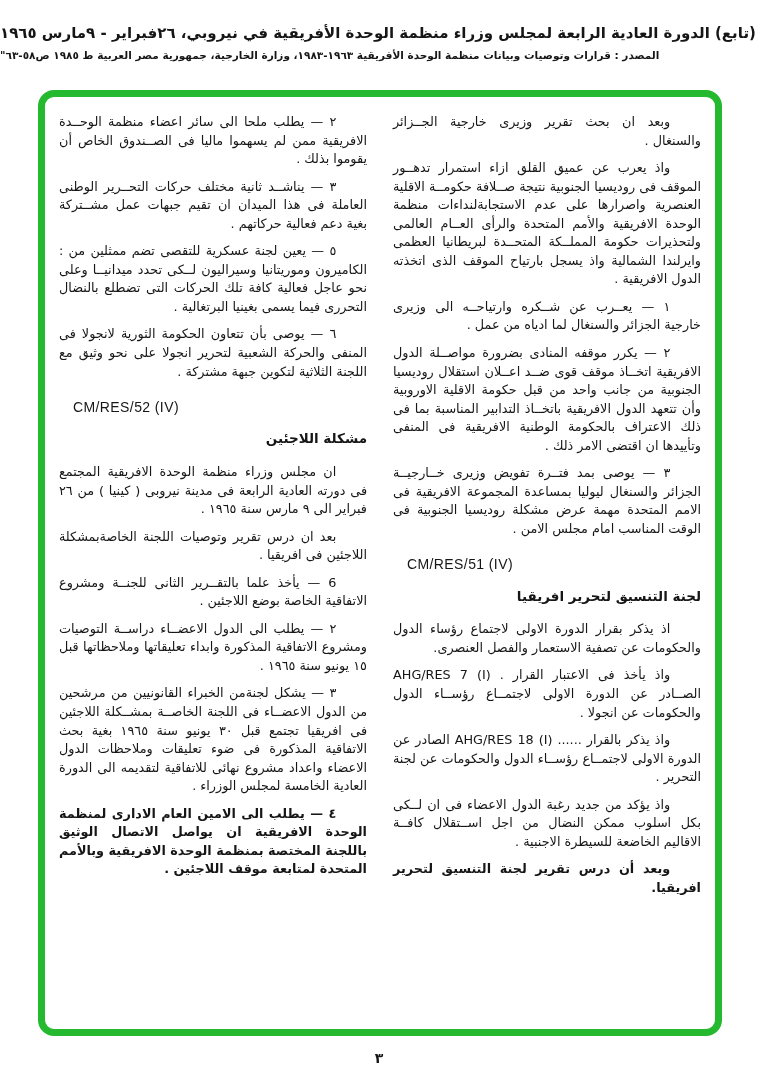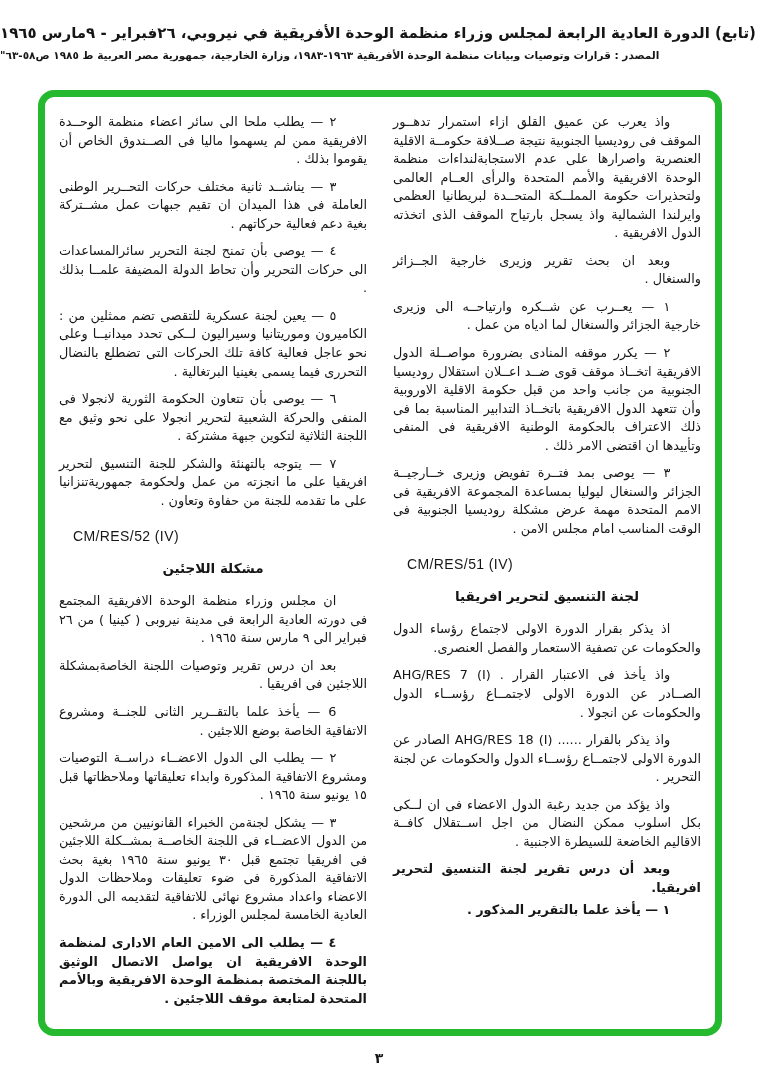--- a/index.html
+++ b/index.html
@@ -25,62 +25,59 @@
   }
   .col p { margin:0 0 9px 0; text-indent:2.4em; }
   .col p.tight { margin-bottom:4px; }
   .col p.bold-ink { font-weight:bold; }
   .res-id {
     direction:ltr; text-align:left; text-indent:0;
     font-family:Liberation Sans, sans-serif; font-size:14px;
     margin:16px 0 12px 0; padding-left:14px; letter-spacing:0.4px;
   }
   .section-heading {
-    text-align:center; font-weight:bold; font-size:13.5px;
+    font-weight:bold; font-size:13.5px;
     margin:4px 0 14px 0; text-indent:0;
   }
   .page-number {
     position:absolute; left:0; right:0; bottom:12px;
     text-align:center; font-size:14px; font-weight:bold; direction:rtl;
   }
 </style>
 </head>
 <body>
 
 <div class="header">
   <div class="doc-title">(تابع) الدورة العادية الرابعة لمجلس وزراء منظمة الوحدة الأفريقية في نيروبي، ٢٦فبراير - ٩مارس ١٩٦٥</div>
   <div class="doc-source">المصدر : قرارات وتوصيات وبيانات منظمة الوحدة الأفريقية ١٩٦٣-١٩٨٣، وزارة الخارجية، جمهورية مصر العربية ط ١٩٨٥ ص٥٨-٦٣"</div>
 </div>
 
 <div class="frame">
   <div class="cols">
 
     <section class="col">
+      <p>وبعد ان بحث تقرير وزيرى خارجية الجــزائر والسنغال .</p>
       <p>واذ يعرب عن عميق القلق ازاء استمرار تدهــور الموقف فى روديسيا الجنوبية نتيجة صــلافة حكومــة الاقلية العنصرية واصرارها على عدم الاستجابةلنداءات منظمة الوحدة الافريقية والأمم المتحدة والرأى العــام العالمى ولتحذيرات حكومة المملــكة المتحــدة لبريطانيا العظمى وايرلندا الشمالية واذ يسجل بارتياح الموقف الذى اتخذته الدول الافريقية .</p>
-      <p>وبعد ان بحث تقرير وزيرى خارجية الجــزائر والسنغال .</p>
       <p>١ — يعــرب عن شــكره وارتياحــه الى وزيرى خارجية الجزائر والسنغال لما ادياه من عمل .</p>
       <p>٢ — يكرر موقفه المنادى بضرورة مواصــلة الدول الافريقية اتخــاذ موقف قوى ضــد اعــلان استقلال روديسيا الجنوبية من جانب واحد من قبل حكومة الاقلية الاوروبية وأن تتعهد الدول الافريقية باتخــاذ التدابير المناسبة بما فى ذلك الاعتراف بالحكومة الوطنية الافريقية فى المنفى وتأييدها ان اقتضى الامر ذلك .</p>
       <p>٣ — يوصى بمد فتــرة تفويض وزيرى خــارجيــة الجزائر والسنغال ليوليا بمساعدة المجموعة الافريقية فى الامم المتحدة مهمة عرض مشكلة روديسيا الجنوبية فى الوقت المناسب امام مجلس الامن .</p>
       <div class="res-id">CM/RES/51 (IV)</div>
       <h3 class="section-heading">لجنة التنسيق لتحرير افريقيا</h3>
       <p>اذ يذكر بقرار الدورة الاولى لاجتماع رؤساء الدول والحكومات عن تصفية الاستعمار والفصل العنصرى.</p>
       <p>واذ يأخذ فى الاعتبار القرار . AHG/RES 7 (I) الصــادر عن الدورة الاولى لاجتمــاع رؤســاء الدول والحكومات عن انجولا .</p>
       <p>واذ يذكر بالقرار ...... AHG/RES 18 (I) الصادر عن الدورة الاولى لاجتمــاع رؤســاء الدول والحكومات عن لجنة التحرير .</p>
       <p>واذ يؤكد من جديد رغبة الدول الاعضاء فى ان لــكى بكل اسلوب ممكن النضال من اجل اســتقلال كافــة الاقاليم الخاضعة للسيطرة الاجنبية .</p>
       <p class="tight bold-ink">وبعد أن درس تقرير لجنة التنسيق لتحرير افريقيا.</p>
-      <p class="bold-ink">١ — يأخذ علما بالتقرير المذكور .</p>
     </section>
 
     <section class="col">
       <p>٢ — يطلب ملحا الى سائر اعضاء منظمة الوحــدة الافريقية ممن لم يسهموا ماليا فى الصــندوق الخاص أن يقوموا بذلك .</p>
       <p>٣ — يناشــد ثانية مختلف حركات التحــرير الوطنى العاملة فى هذا الميدان ان تقيم جبهات عمل مشــتركة بغية دعم فعالية حركاتهم .</p>
-      <p>٤ — يوصى بأن تمنح لجنة التحرير سائرالمساعدات الى حركات التحرير وأن تحاط الدولة المضيفة علمــا بذلك .</p>
       <p>٥ — يعين لجنة عسكرية للتقصى تضم ممثلين من : الكاميرون وموريتانيا وسيراليون لــكى تحدد ميدانيــا وعلى نحو عاجل فعالية كافة تلك الحركات التى تضطلع بالنضال التحررى فيما يسمى بغينيا البرتغالية .</p>
       <p>٦ — يوصى بأن تتعاون الحكومة الثورية لانجولا فى المنفى والحركة الشعبية لتحرير انجولا على نحو وثيق مع اللجنة الثلاثية لتكوين جبهة مشتركة .</p>
-      <p>٧ — يتوجه بالتهنئة والشكر للجنة التنسيق لتحرير افريقيا على ما انجزته من عمل ولحكومة جمهوريةتنزانيا على ما تقدمه للجنة من حفاوة وتعاون .</p>
       <div class="res-id">CM/RES/52 (IV)</div>
       <h3 class="section-heading">مشكلة اللاجئين</h3>
       <p>ان مجلس وزراء منظمة الوحدة الافريقية المجتمع فى دورته العادية الرابعة فى مدينة نيروبى ( كينيا ) من ٢٦ فبراير الى ٩ مارس سنة ١٩٦٥ .</p>
       <p>بعد ان درس تقرير وتوصيات اللجنة الخاصةبمشكلة اللاجئين فى افريقيا .</p>
       <p>6 — يأخذ علما بالتقــرير الثانى للجنــة ومشروع الاتفاقية الخاصة بوضع اللاجئين .</p>
       <p>٢ — يطلب الى الدول الاعضــاء دراســة التوصيات ومشروع الاتفاقية المذكورة وابداء تعليقاتها وملاحظاتها قبل ١٥ يونيو سنة ١٩٦٥ .</p>
       <p>٣ — يشكل لجنةمن الخبراء القانونيين من مرشحين من الدول الاعضــاء فى اللجنة الخاصــة بمشــكلة اللاجئين فى افريقيا تجتمع قبل ٣٠ يونيو سنة ١٩٦٥ بغية بحث الاتفاقية المذكورة فى ضوء تعليقات وملاحظات الدول الاعضاء واعداد مشروع نهائى للاتفاقية لتقديمه الى الدورة العادية الخامسة لمجلس الوزراء .</p>
       <p class="bold-ink">٤ — يطلب الى الامين العام الادارى لمنظمة الوحدة الافريقية ان يواصل الاتصال الوثيق باللجنة المختصة بمنظمة الوحدة الافريقية وبالأمم المتحدة لمتابعة موقف اللاجئين .</p>
     </section>
 

